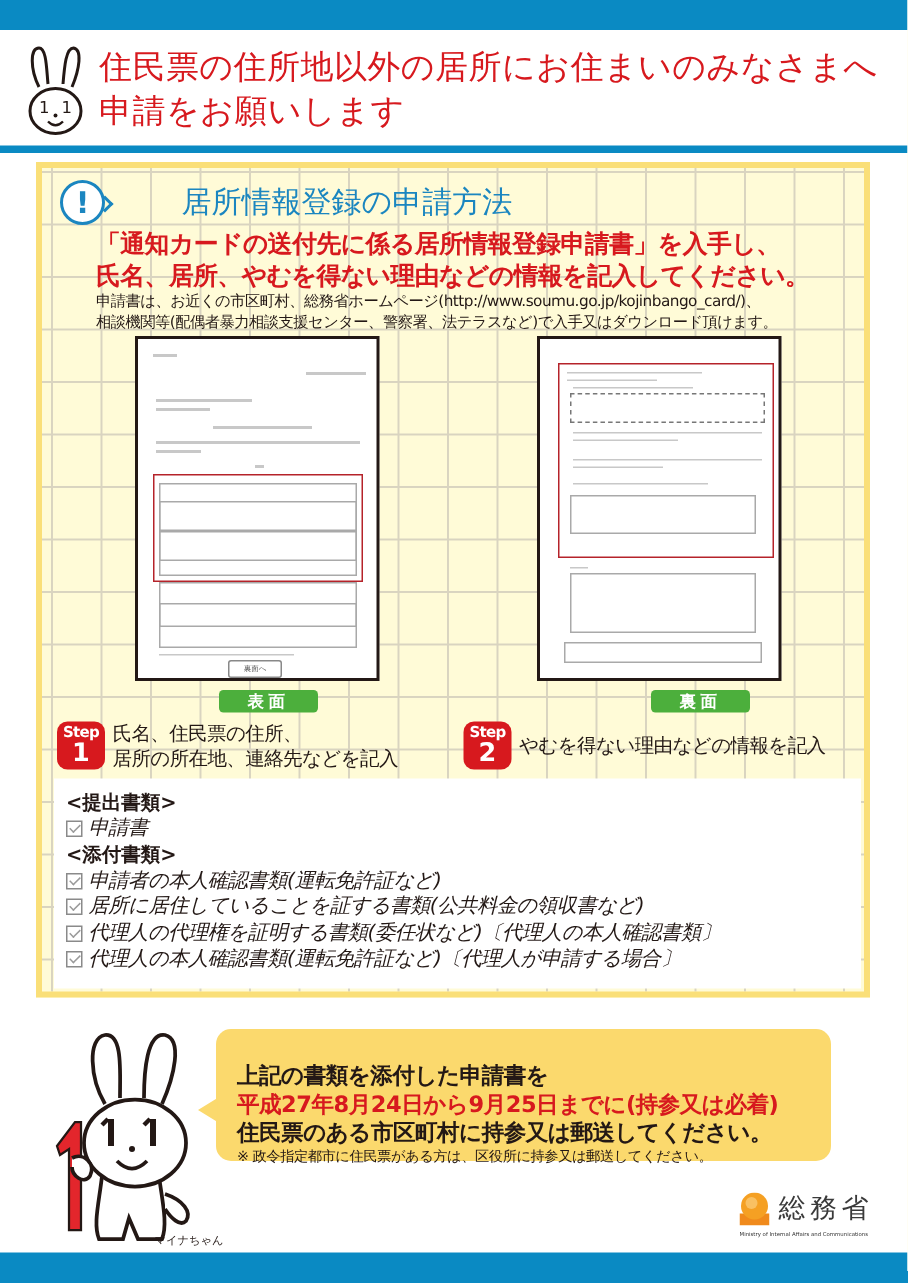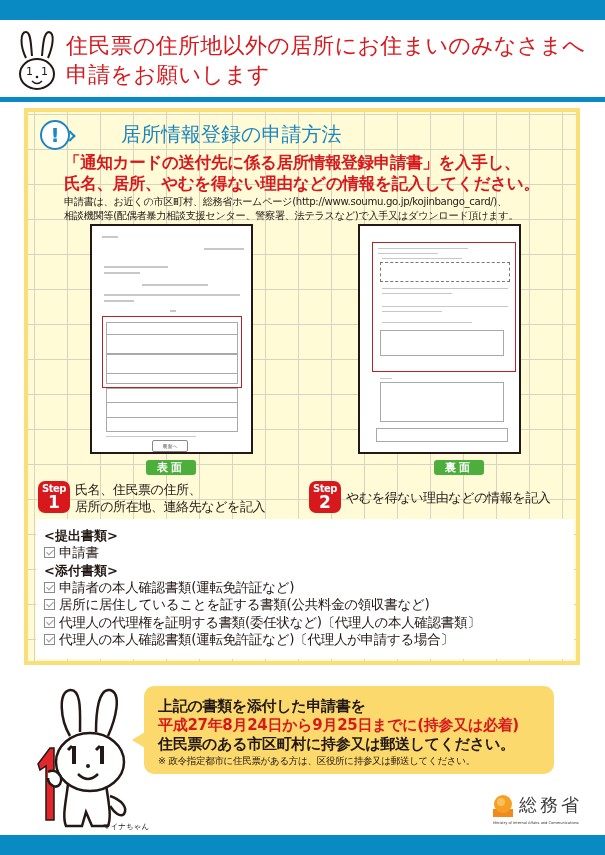--- a/index.html
+++ b/index.html
@@ -26,43 +26,43 @@
 
   .formimg { position: absolute; background: #fff; border: 2px solid #231815; }
   .form-front { left: 62px; top: 112px; width: 163px; height: 230px; }
   .form-back { left: 330px; top: 112px; width: 163px; height: 230px; }
   .tline { position: absolute; height: 2px; background: #c8c8c8; }
   .hl-box { position: absolute; border: 1.5px solid #b5232a; }
   .gbox { position: absolute; border: 1px solid #a9a9a9; }
   .dashed { position: absolute; border: 1px dashed #777; }
   .arrow-next { position: absolute; left: 60px; top: 214px; width: 36px; height: 12px; border: 1px solid #888; border-radius: 2px; font-size: 5px; color: #555; text-align: center; line-height: 10px; }
 
-  .side-label { position: absolute; top: 348px; width: 50px; height: 15px; background: #4caf3c; border-radius: 3px; color: #fff; font-size: 11px; font-weight: bold; text-align: center; line-height: 15px; letter-spacing: 3px; }
+  .side-label { position: absolute; top: 348px; width: 66px; height: 15px; background: #4caf3c; border-radius: 3px; color: #fff; font-size: 11px; font-weight: bold; text-align: center; line-height: 15px; letter-spacing: 3px; }
   .side-front { left: 118px; }
   .side-back { left: 406px; }
 
   .step-badge { position: absolute; width: 32px; height: 32px; background: #d7191e; border-radius: 7px; color: #fff; text-align: center; }
   .step-badge .s { display: block; font-size: 10px; font-weight: bold; line-height: 11px; margin-top: 2px; letter-spacing: -0.5px; }
   .step-badge .n { display: block; font-size: 17px; font-weight: bold; line-height: 17px; }
   .step1 { left: 10px; top: 369px; }
   .step2 { left: 281px; top: 369px; }
   .step-text { position: absolute; font-size: 13px; line-height: 17px; color: #231815; white-space: nowrap; letter-spacing: -0.4px; }
   .step1-text { left: 47px; top: 369px; }
   .step2-text { left: 318px; top: 377px; }
 
   .checklist { position: absolute; left: 8px; top: 407px; width: 538px; height: 140px; background: #fff; padding: 8px 0 0 8px; }
   .cl-head { font-size: 13px; font-weight: bold; line-height: 17px; color: #231815; white-space: nowrap; }
-  .cl-item { font-size: 13.5px; line-height: 17.5px; color: #231815; white-space: nowrap; display: flex; align-items: center; letter-spacing: -0.3px; }
+  .cl-item { font-size: 13.5px; line-height: 17.5px; color: #231815; white-space: nowrap; display: flex; align-items: center; letter-spacing: -0.3px; font-style: italic; }
   .cbx { display: inline-block; width: 11px; height: 11px; border: 1px solid #8a8a8a; margin-right: 4px; position: relative; flex: none; }
   .cbx::after { content: ""; position: absolute; left: 3px; top: 0px; width: 3px; height: 6px; border-right: 1px solid #9a9a9a; border-bottom: 1px solid #9a9a9a; transform: rotate(45deg); }
 
   .mascot { position: absolute; left: 30px; top: 684px; width: 110px; height: 150px; }
   .mascot-name { position: absolute; left: 103px; top: 822px; font-size: 7.5px; color: #231815; }
 
-  .bubble { position: absolute; left: 144px; top: 686px; width: 410px; height: 88px; background: #fbd96d; border-radius: 10px; padding: 11px 0 0 14px; }
+  .bubble { position: absolute; left: 144px; top: 686px; width: 410px; height: 88px; background: #fbd96d; border-radius: 10px; padding: 22px 0 0 14px; }
   .bubble::before { content: ""; position: absolute; left: -12px; top: 46px; border-top: 8px solid transparent; border-bottom: 8px solid transparent; border-right: 13px solid #fbd96d; }
   .b-line { font-size: 15px; line-height: 19px; font-weight: bold; color: #231815; white-space: nowrap; letter-spacing: -0.3px; }
   .b-red { color: #d7191e; }
   .b-small { font-size: 9.5px; line-height: 14px; color: #231815; white-space: nowrap; letter-spacing: -0.3px; }
 
   .logo { position: absolute; left: 493px; top: 795px; width: 112px; height: 40px; }
   .logo-mark { position: absolute; left: 0; top: 0; width: 20px; height: 22px; }
   .logo-text { position: absolute; left: 26px; top: -2px; font-size: 18px; letter-spacing: 3px; color: #3a3a3a; white-space: nowrap; }
   .logo-sub { position: absolute; left: 0; top: 26px; font-size: 3.6px; color: #333; white-space: nowrap; }
 

